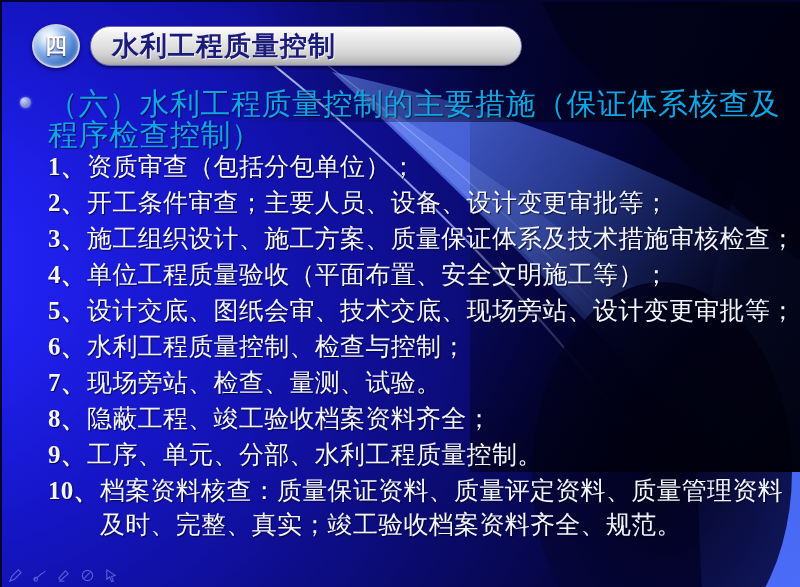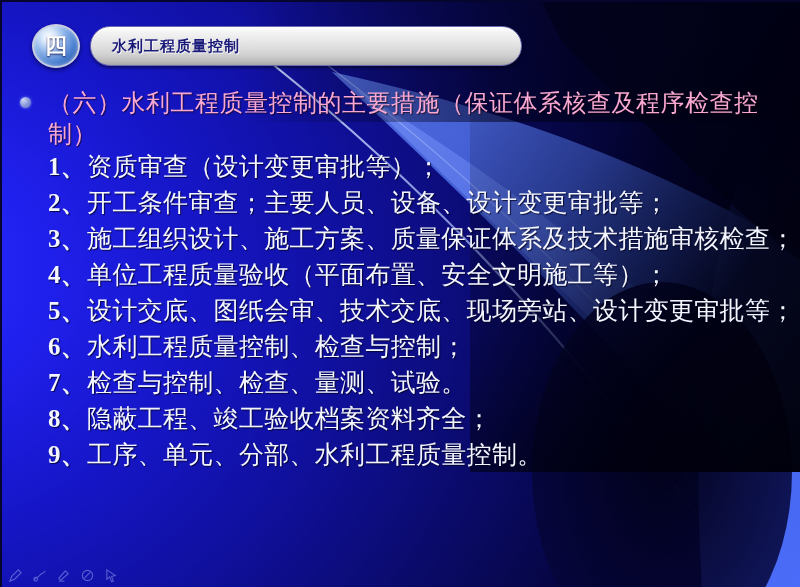--- a/index.html
+++ b/index.html
@@ -82,21 +82,21 @@
       #bcbcbc 90%,
       #a6a6a8 100%);
     border: 1px solid #6b6bb0;
     box-shadow: 0 2px 3px rgba(0,0,0,0.45), inset 0 1px 0 #ffffff;
     box-sizing: border-box;
   }
   .pill-text {
     position: absolute;
     left: 80px;
     top: 5px;
-    font-size: 15px;
+    font-size: 27px;
     font-weight: bold;
     color: #1b1b7a;
     letter-spacing: 1px;
     line-height: 34px;
     text-shadow: 1px 1px 0 rgba(255,255,255,0.75);
     white-space: nowrap;
   }
   .badge {
     position: absolute;
     left: 0;
@@ -134,23 +134,23 @@
     flex: 0 0 auto;
     width: 11px;
     height: 11px;
     margin: 9px 17px 0 4px;
     border-radius: 50%;
     background: radial-gradient(circle at 32% 30%, #cfd6f5 0%, #8f9ddd 45%, #5a6ac0 100%);
     box-shadow: 0 0 3px rgba(150,170,255,0.7);
   }
   .heading {
     flex: 1 1 auto;
-    font-size: 24px;
+    font-size: 30px;
     line-height: 31px;
-    color: #f9a8d4;
+    color: #0ea5e9;
     text-shadow: 1px 1px 1px rgba(20,0,0,0.65);
     letter-spacing: 0.5px;
   }
 
   .items {
     position: absolute;
     left: 46px;
     top: 148px;
     width: 748px;
   }
@@ -252,21 +252,21 @@
   </div>
 
   <div class="bullet-row">
     <span class="bullet-dot"></span>
     <div class="heading">（六）水利工程质量控制的主要措施（保证体系核查及程序检查控制）</div>
   </div>
 
   <div class="items" id="items-container">
       <div class="item">
         <span class="item-num">1、</span>
-        <span class="item-text">资质审查（设计变更审批等）；</span>
+        <span class="item-text">资质审查（包括分包单位）；</span>
       </div>
       <div class="item">
         <span class="item-num">2、</span>
         <span class="item-text">开工条件审查；主要人员、设备、设计变更审批等；</span>
       </div>
       <div class="item">
         <span class="item-num">3、</span>
         <span class="item-text">施工组织设计、施工方案、质量保证体系及技术措施审核检查；</span>
       </div>
       <div class="item">
@@ -276,30 +276,34 @@
       <div class="item">
         <span class="item-num">5、</span>
         <span class="item-text">设计交底、图纸会审、技术交底、现场旁站、设计变更审批等；</span>
       </div>
       <div class="item">
         <span class="item-num">6、</span>
         <span class="item-text">水利工程质量控制、检查与控制；</span>
       </div>
       <div class="item">
         <span class="item-num">7、</span>
-        <span class="item-text">检查与控制、检查、量测、试验。</span>
+        <span class="item-text">现场旁站、检查、量测、试验。</span>
       </div>
       <div class="item">
         <span class="item-num">8、</span>
         <span class="item-text">隐蔽工程、竣工验收档案资料齐全；</span>
       </div>
       <div class="item">
         <span class="item-num">9、</span>
         <span class="item-text">工序、单元、分部、水利工程质量控制。</span>
       </div>
+      <div class="item">
+        <span class="item-num">10、</span>
+        <span class="item-text">档案资料核查：质量保证资料、质量评定资料、质量管理资料及时、完整、真实；竣工验收档案资料齐全、规范。</span>
+      </div>
     </div>
 
   <div class="anno-bar">
     <span class="anno-icon">
       <svg viewBox="0 0 16 16">
           <path d="M2 14 L4 9 L11 2 L14 5 L7 12 Z" fill="none" stroke="#b9c4ff" stroke-width="1.2"></path>
         </svg>
     </span>
     <span class="anno-icon">
       <svg viewBox="0 0 16 16">

